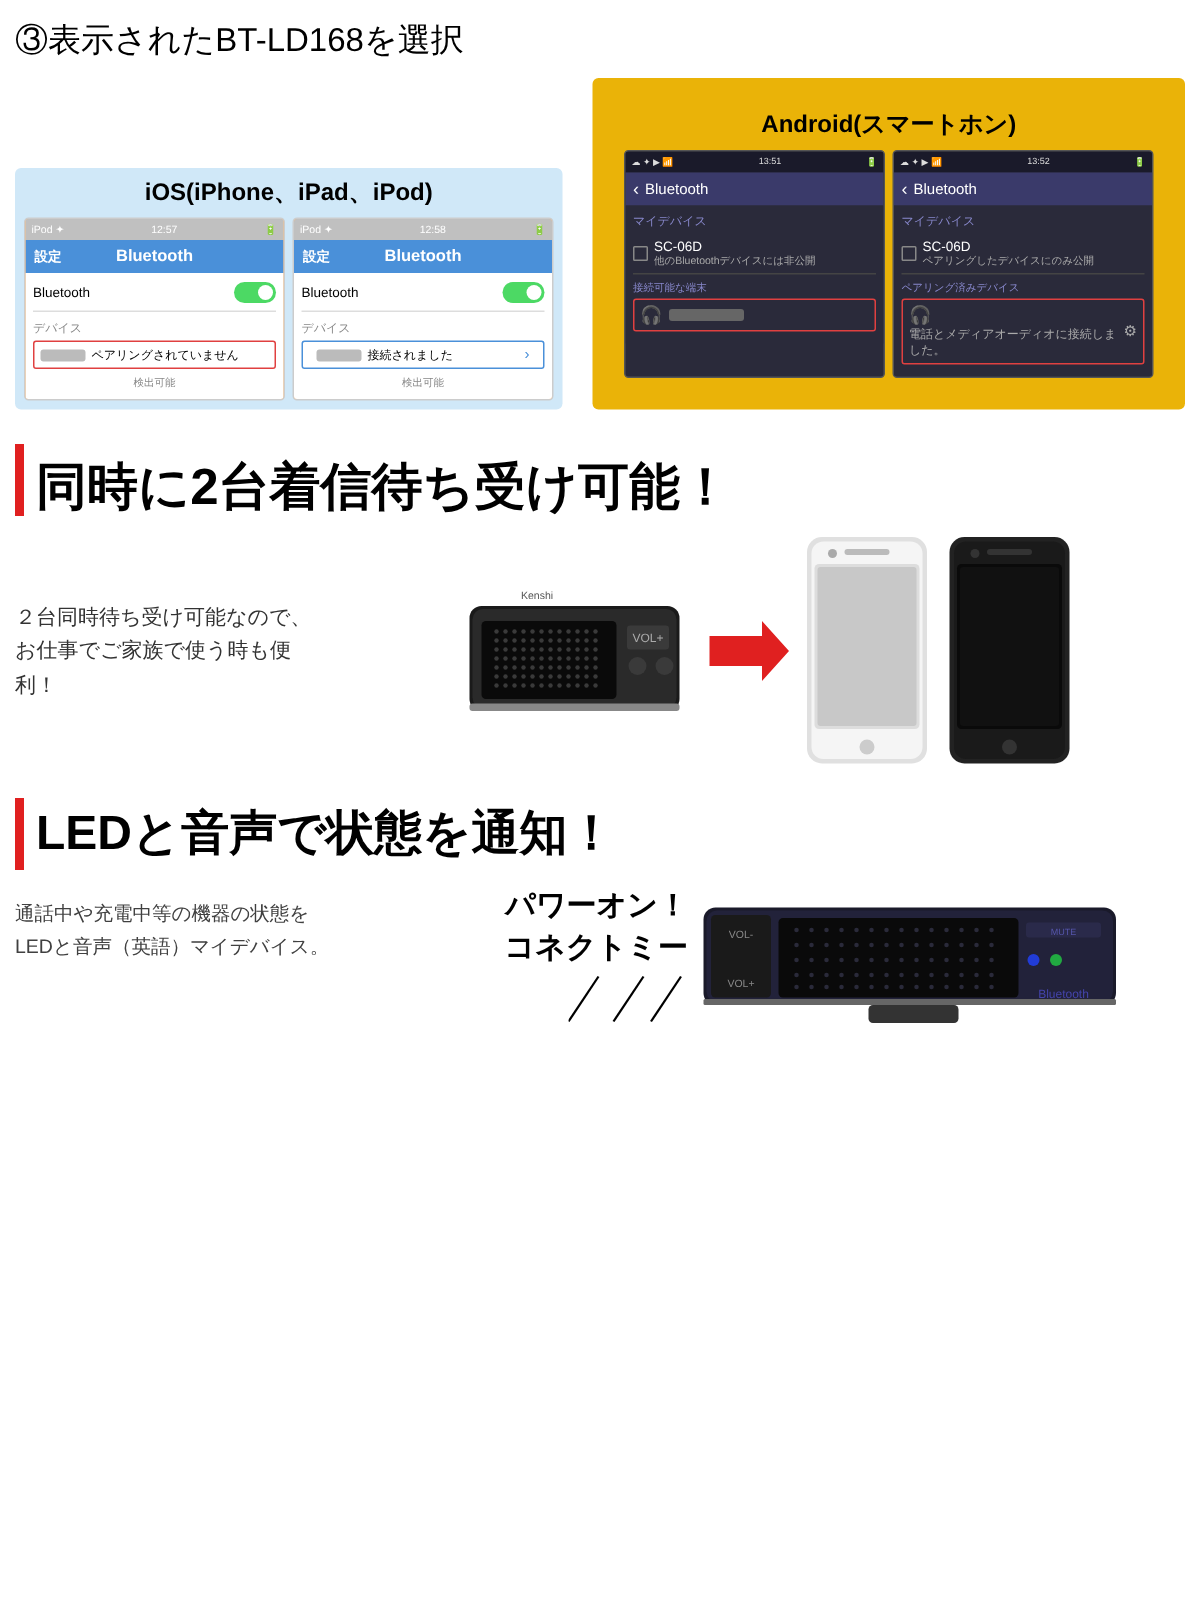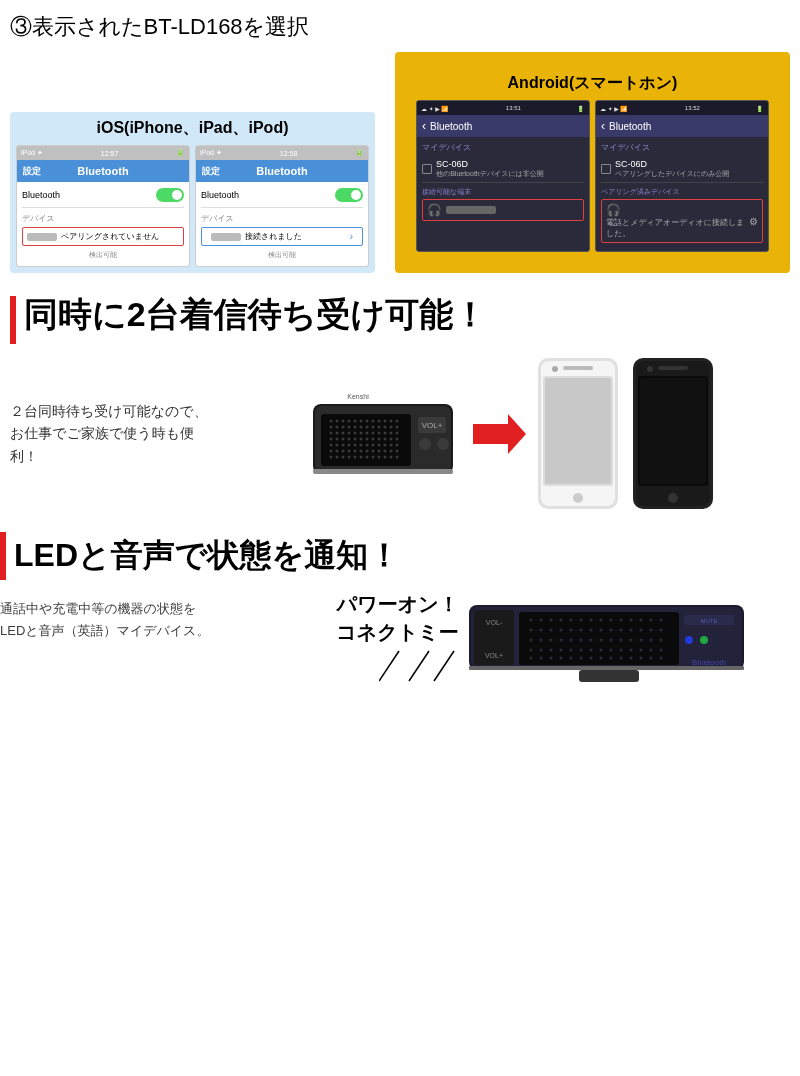--- a/index.html
+++ b/index.html
@@ -229,21 +229,21 @@
       margin-bottom: 2px;
     }
 
     
     .section2 {
       padding: 8px 10px;
       margin-top: 5px;
     }
     .section2-title {
       display: flex;
-      align-items: flex-start;
+      align-items: flex-end;
       margin-bottom: 12px;
     }
     .red-bar {
       width: 6px;
       height: 48px;
       background: #e02020;
       margin-right: 8px;
       flex-shrink: 0;
     }
     .section2-title-text {
@@ -284,21 +284,21 @@
       width: 90px;
       height: 155px;
     }
     .phone-img-black {
       width: 90px;
       height: 155px;
     }
 
     
     .section3 {
-      padding: 8px 0;
+      padding: 8px 10px;
       margin-top: 5px;
     }
     .section3-title {
       display: flex;
       align-items: center;
       margin-bottom: 10px;
     }
     .section3-title-text {
       font-size: 32px;
       font-weight: bold;

